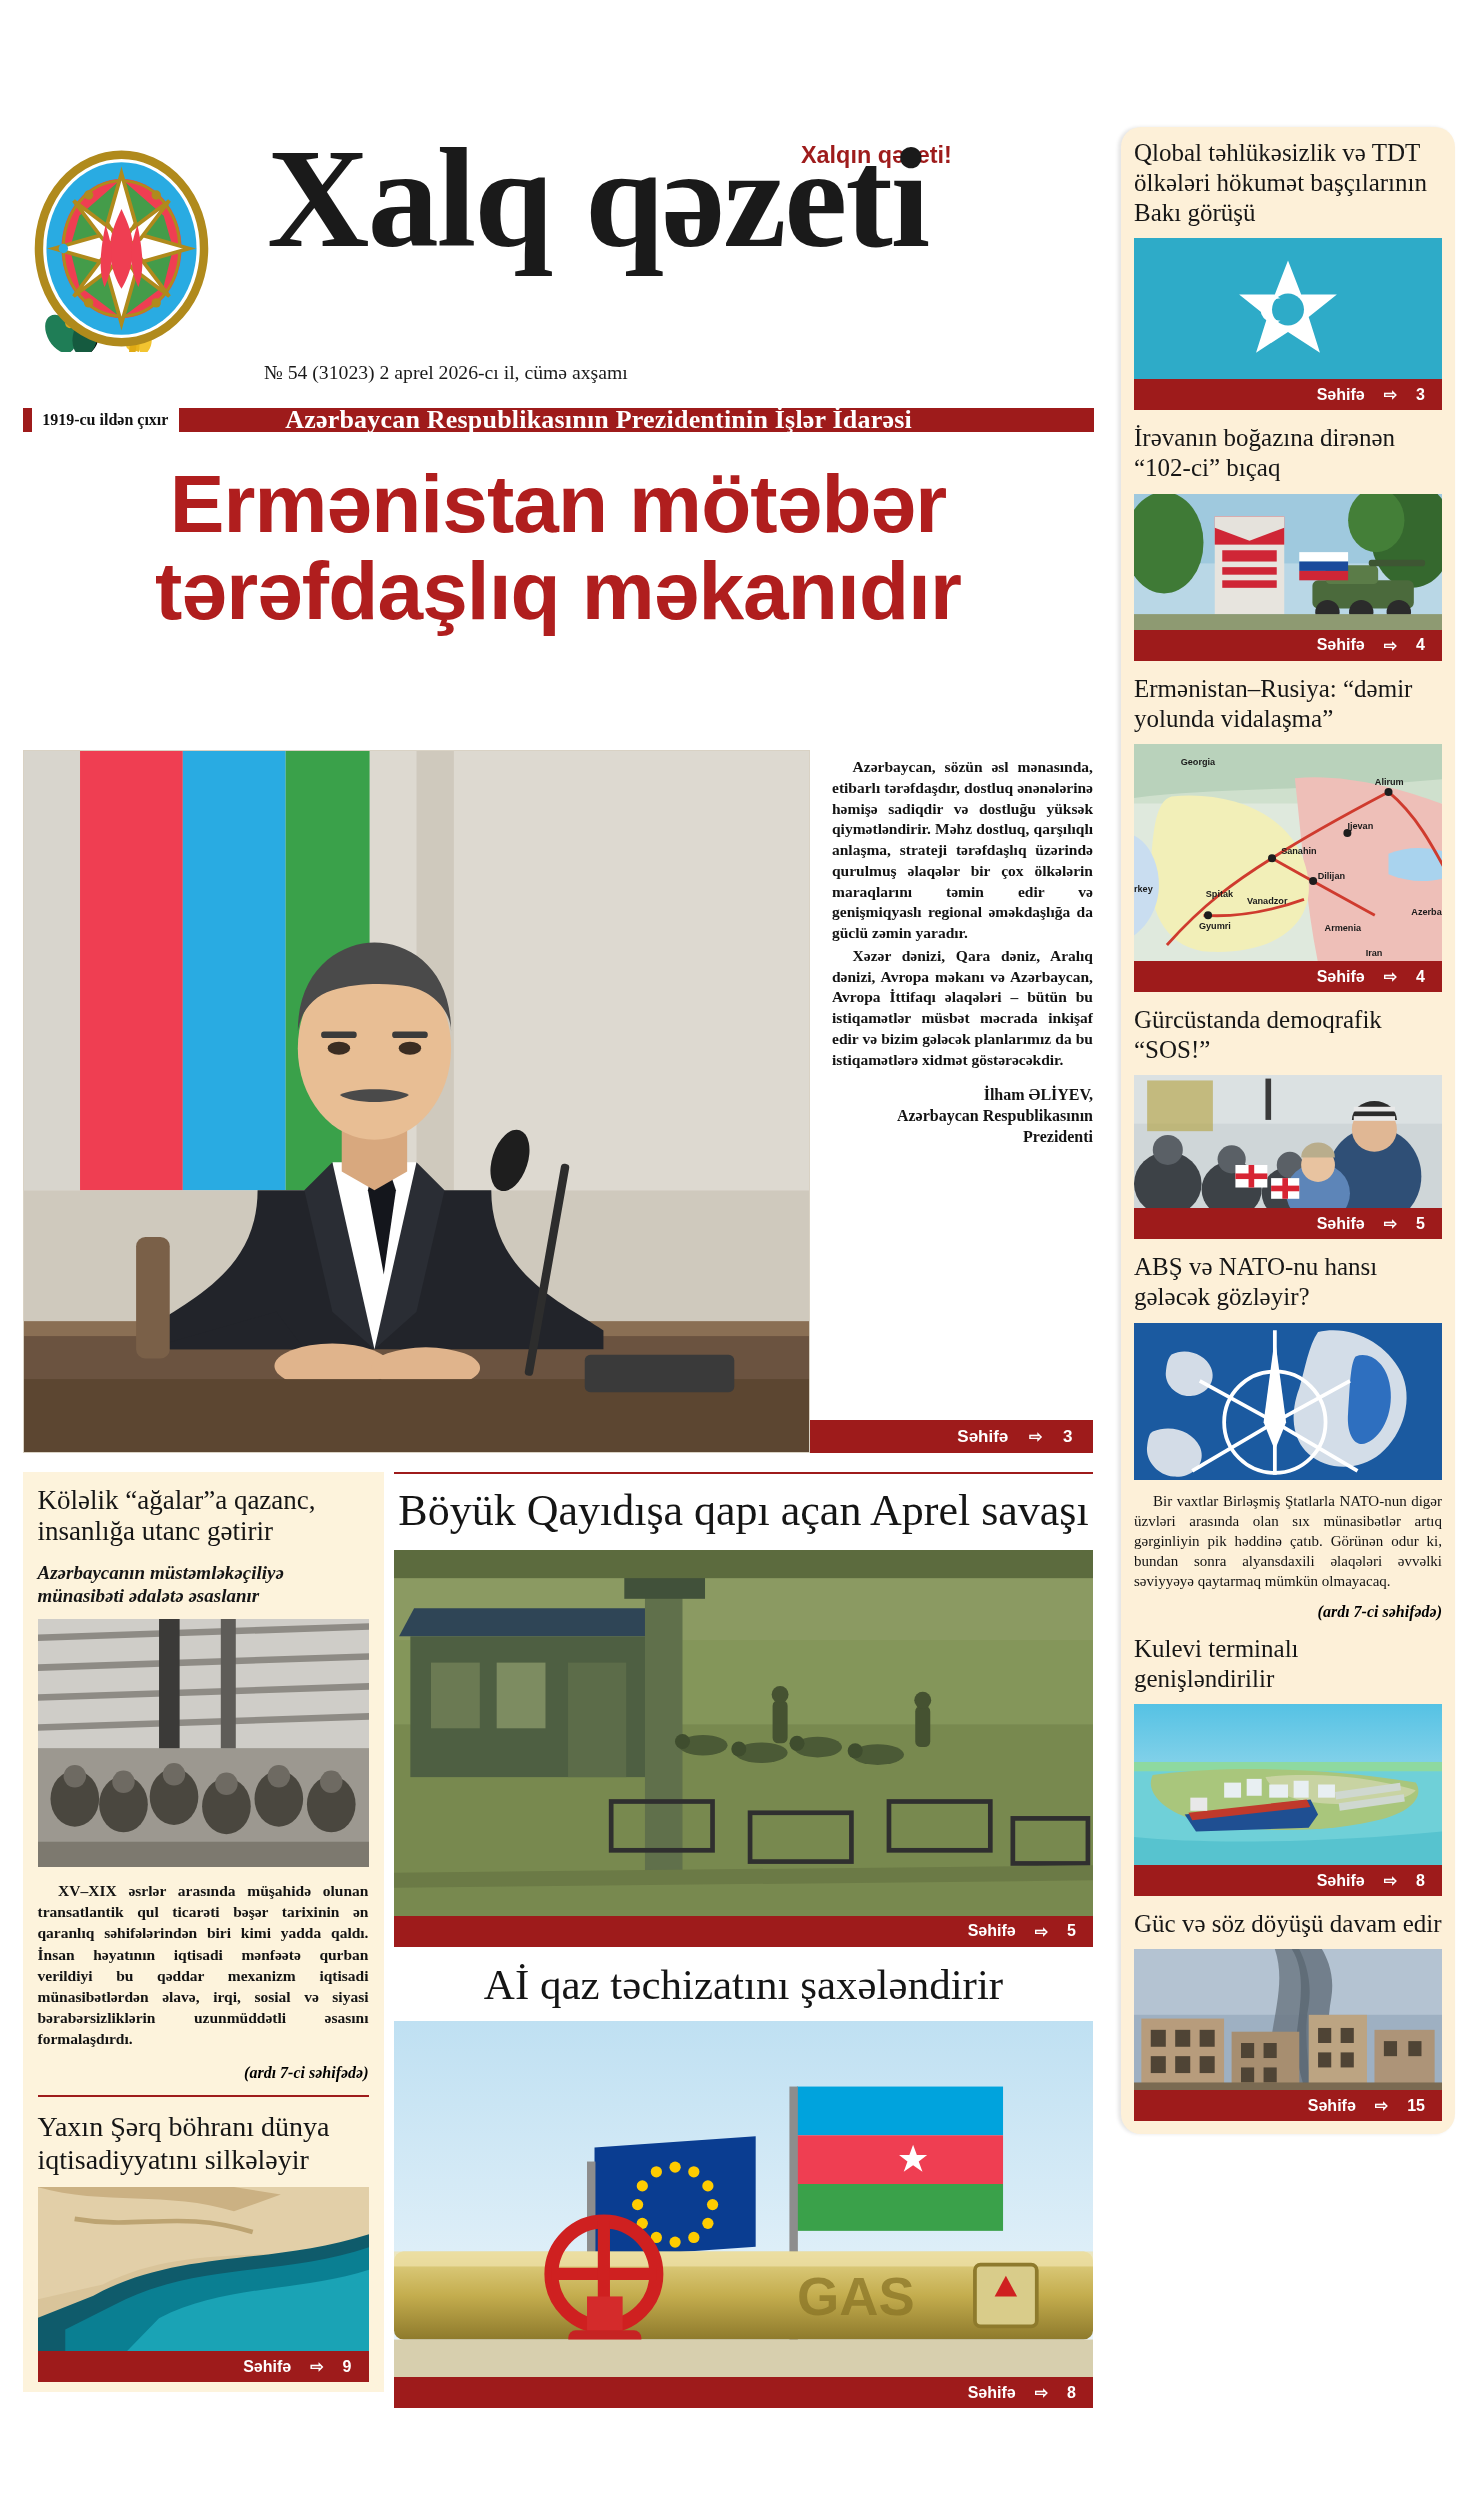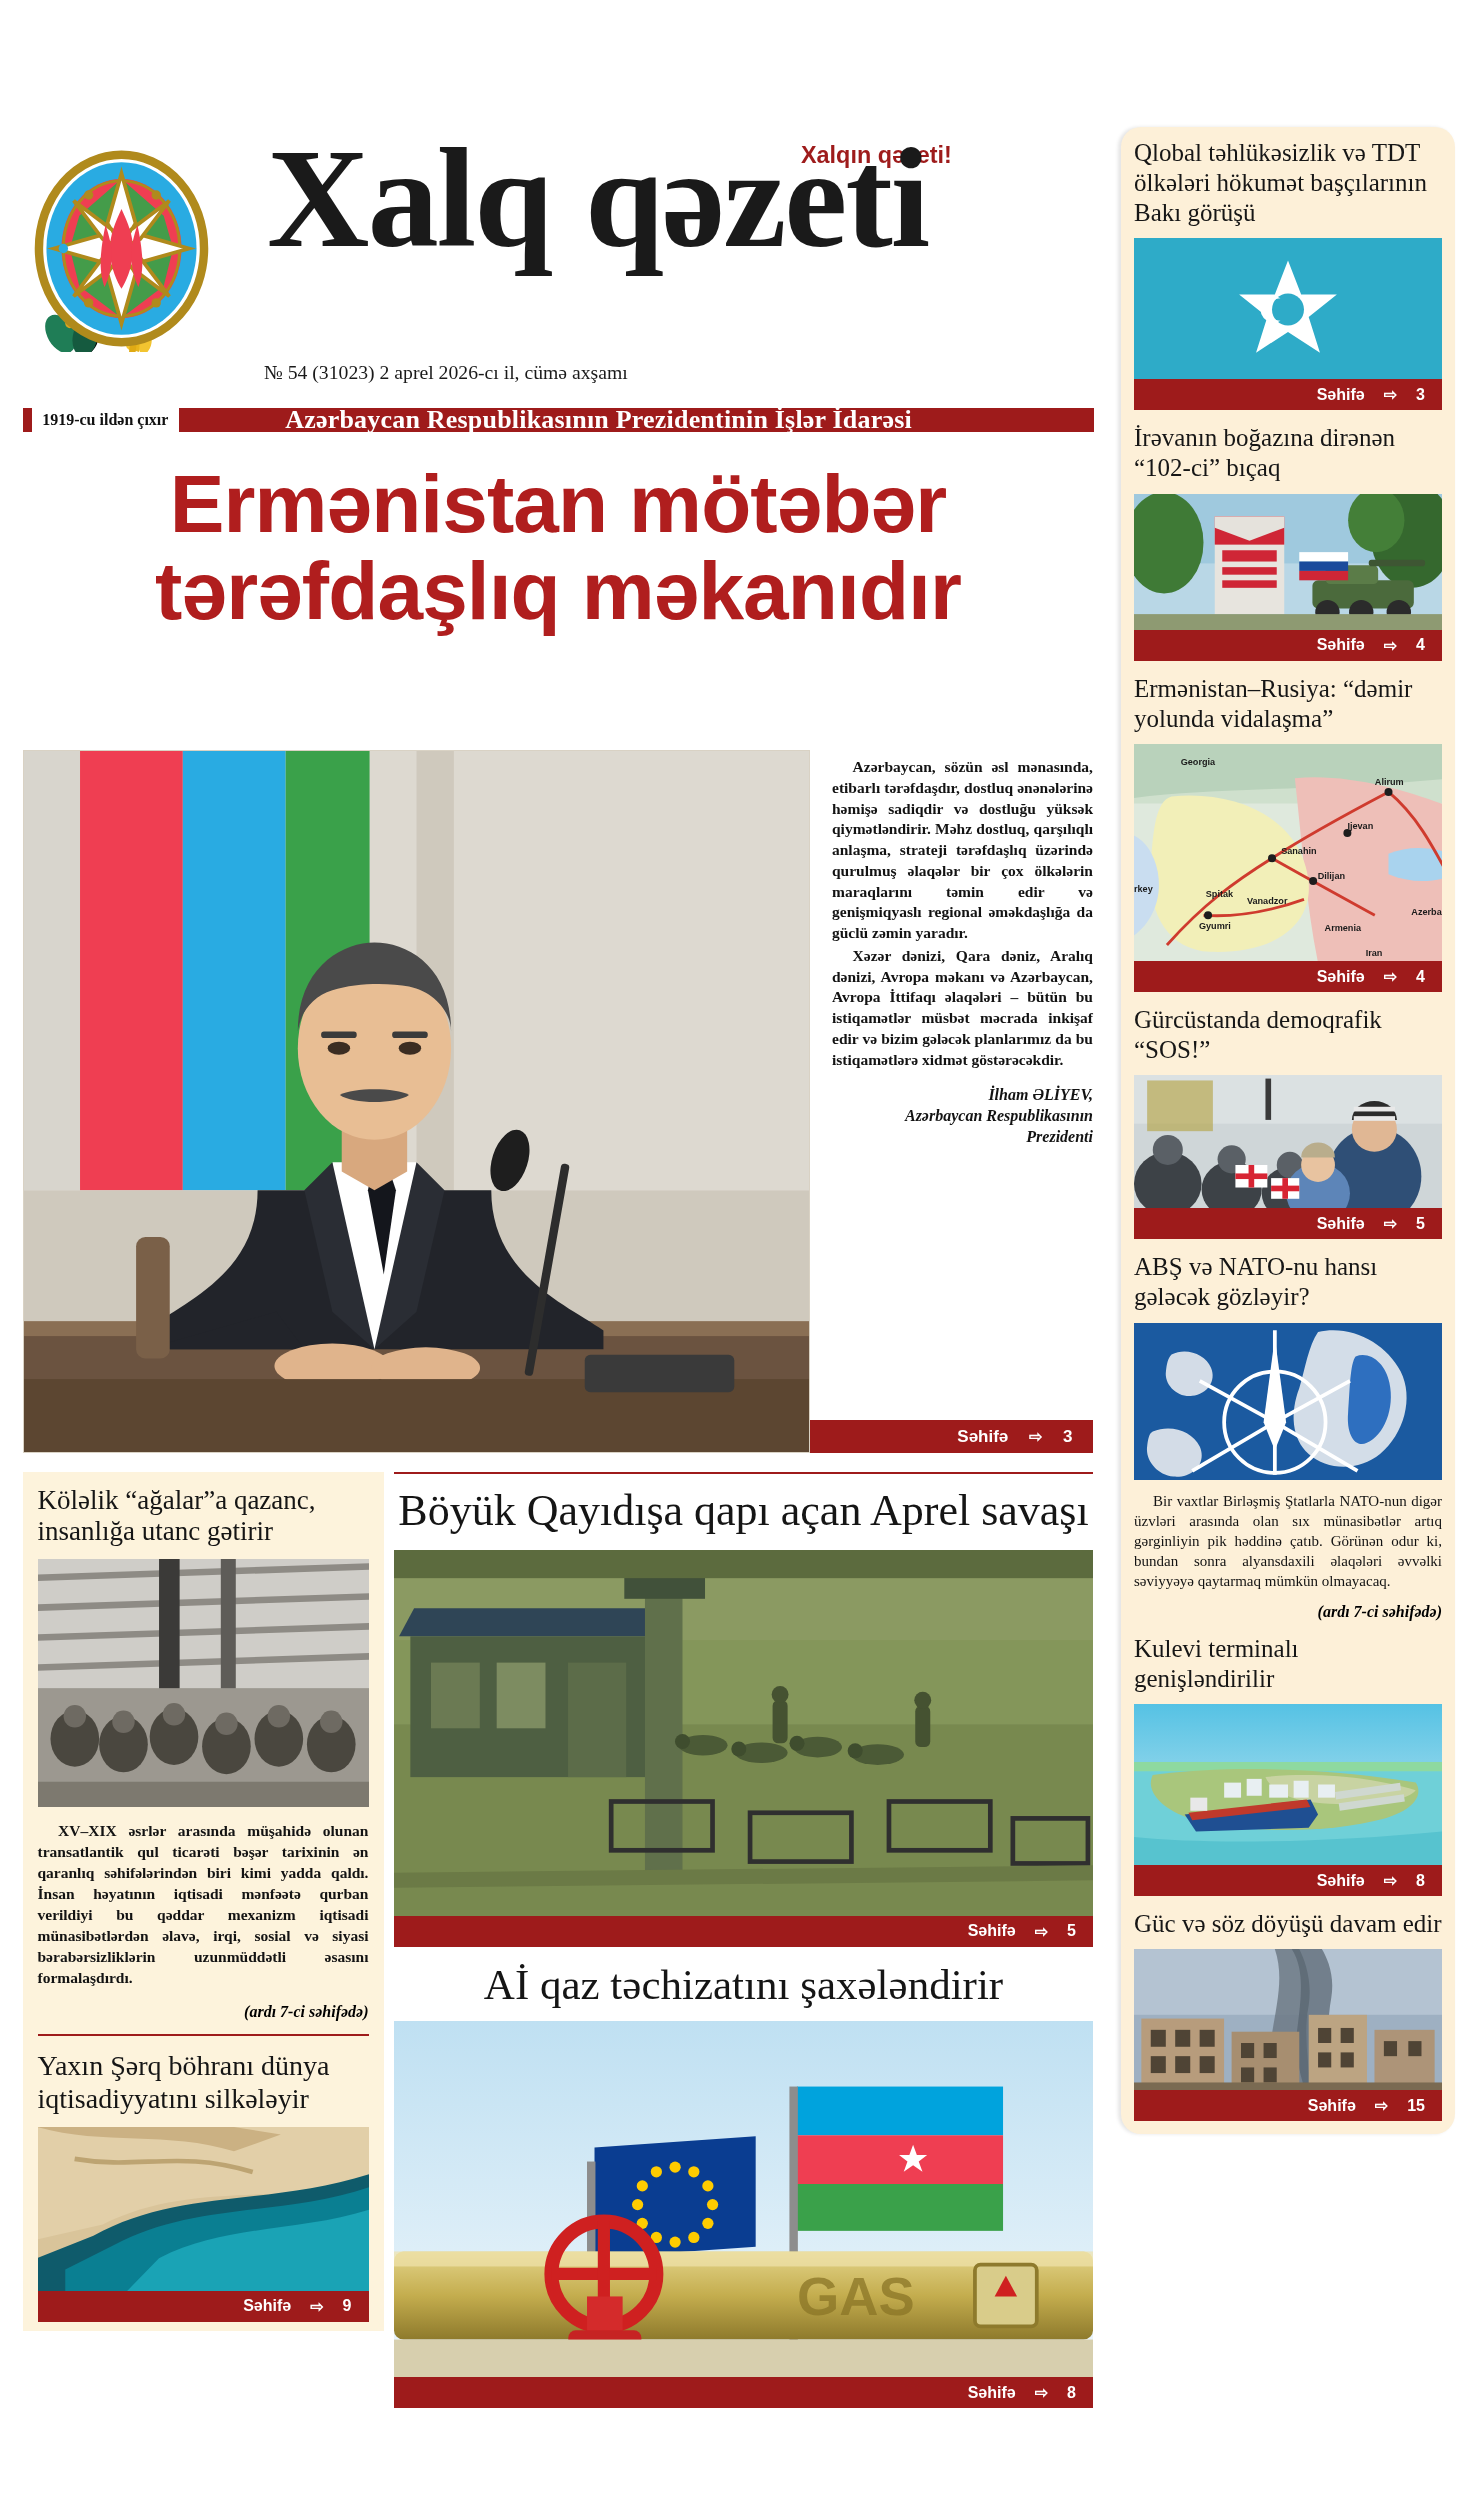--- a/index.html
+++ b/index.html
@@ -74,21 +74,21 @@
   }
 
   
   .lead-col {
     position: absolute; left: 832px; top: 757px; width: 261px;
     font-size: 15.5px; line-height: 1.34; text-align: justify;
     font-weight: 700; color: #131313;
   }
   .lead-col p { text-indent: 20.6px; margin-bottom: 1.9px; }
   .lead-sig {
-    margin-top: 15px; text-align: right; font-style: italic;
+    margin-top: 15px; text-align: right; 
     font-weight: 700; font-size: 16px; line-height: 1.3;
   }
 
   
   .col-left { position: absolute; left: 22.5px; top: 1472px; width: 361px;
               background: #fdf3dc; padding: 13px 15px 9.4px; }
   .cl-head { font-size: 27px; line-height: 1.16; color: #151515; }
   .cl-sub { font-style: italic; font-weight: 700; font-size: 19px;
             line-height: 1.25; margin-top: 13px; color: #151515; }
   .cl-photo { margin-top: 11.2px; width: 100%; height: 248px; overflow: hidden; }
@@ -283,20 +283,21 @@
     <p>Xəzər dənizi, Qara dəniz, Aralıq dənizi, Avropa məkanı və Azərbaycan, Avropa İttifaqı əlaqələri – bütün bu istiqamətlər müsbət məcrada inkişaf edir və bizim gələcək planlarımız da bu istiqamətlərə xidmət göstərəcəkdir.</p>
     <div class="lead-sig">
       <div>İlham ƏLİYEV,</div>
       <div>Azərbaycan Respublikasının</div>
       <div>Prezidenti</div>
     </div>
   </div>
 
   <div class="col-left">
     <div class="cl-head">Köləlik “ağalar”a qazanc, insanlığa utanc gətirir</div>
+    <div class="cl-sub">Azərbaycanın müstəmləkəçiliyə münasibəti ədalətə əsaslanır</div>
     <div class="cl-photo">
       <svg viewBox="0 0 355 265" preserveAspectRatio="xMidYMid slice">
         <rect width="355" height="265" fill="#cfcdc8"></rect>
         <g stroke="#8e8b85" stroke-width="7" fill="none">
           <line x1="0" y1="20" x2="355" y2="8"></line>
           <line x1="0" y1="52" x2="355" y2="40"></line>
           <line x1="0" y1="84" x2="355" y2="72"></line>
           <line x1="0" y1="116" x2="355" y2="104"></line>
         </g>
         <rect x="130" y="0" width="22" height="140" fill="#3b3a38"></rect>

